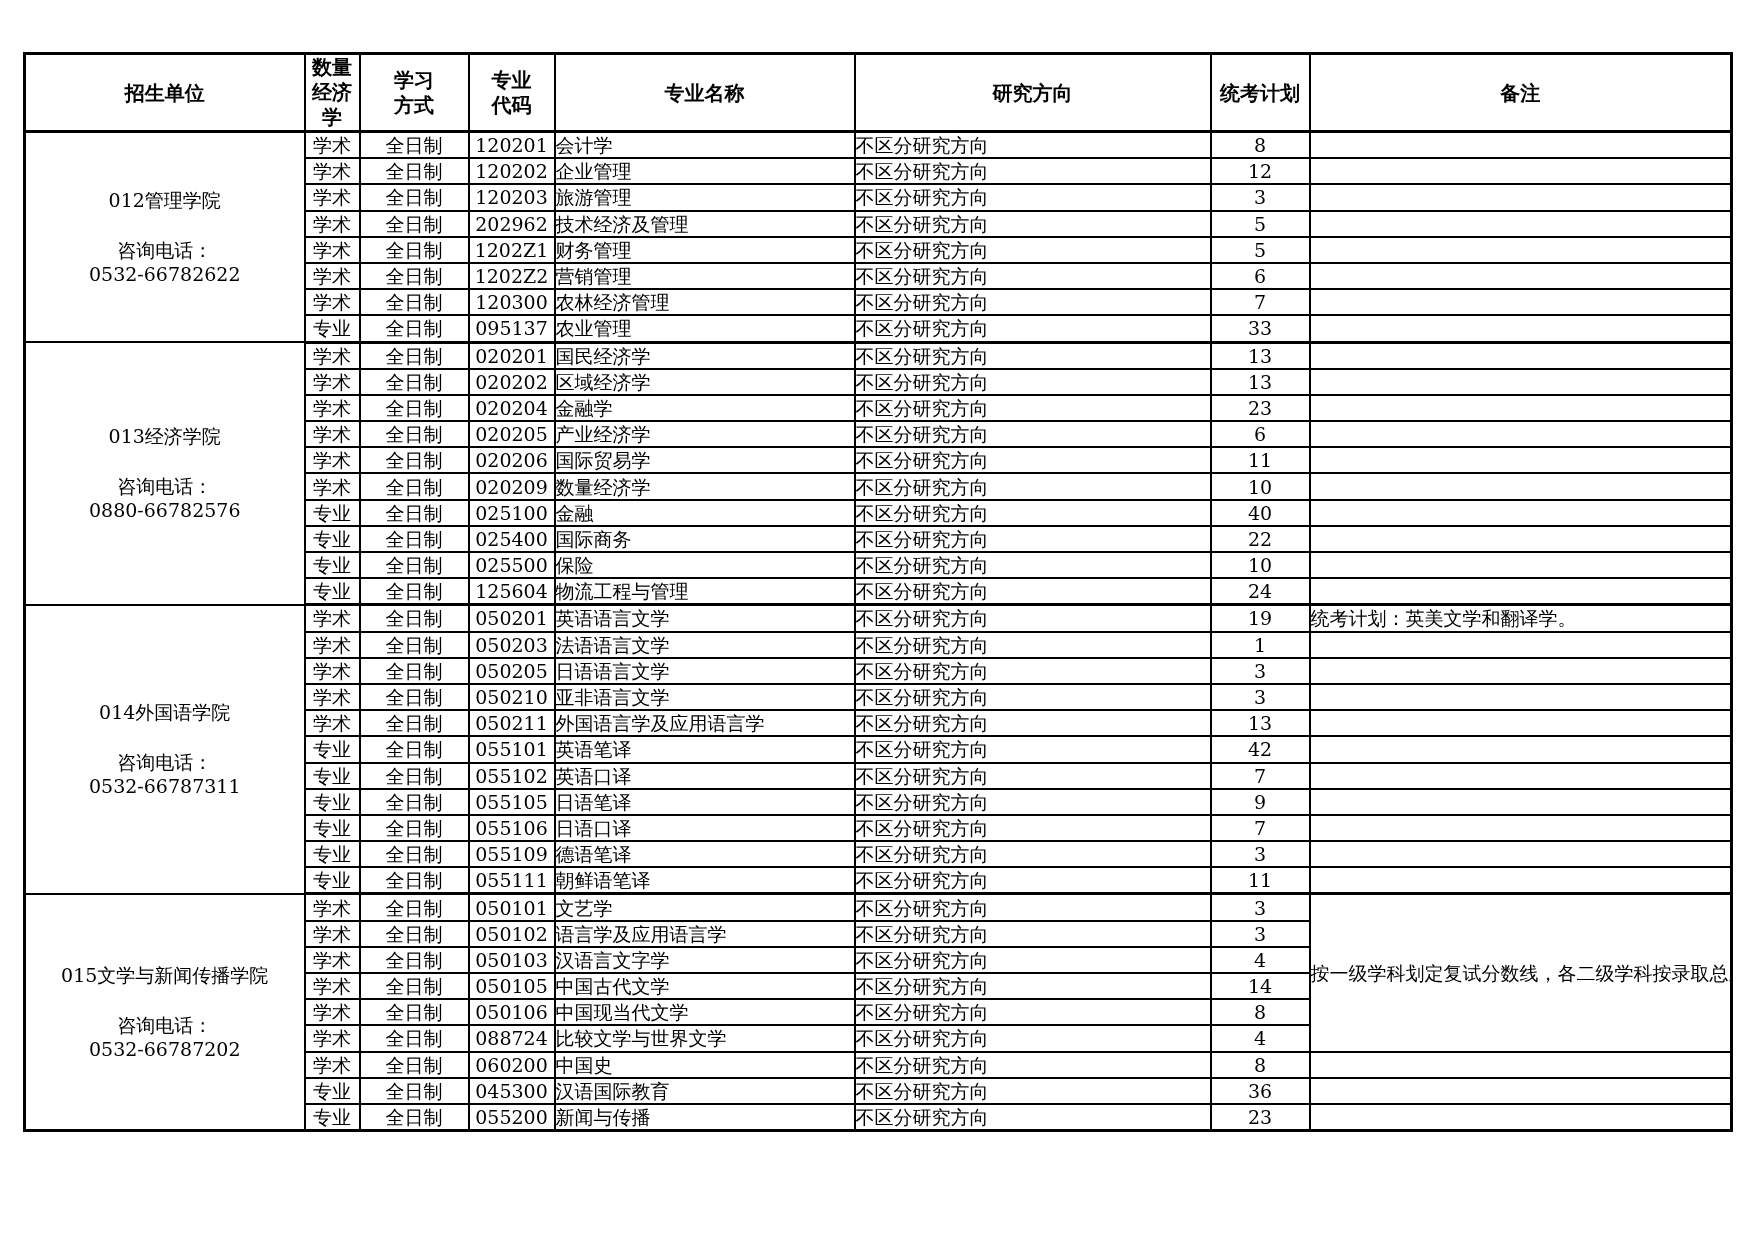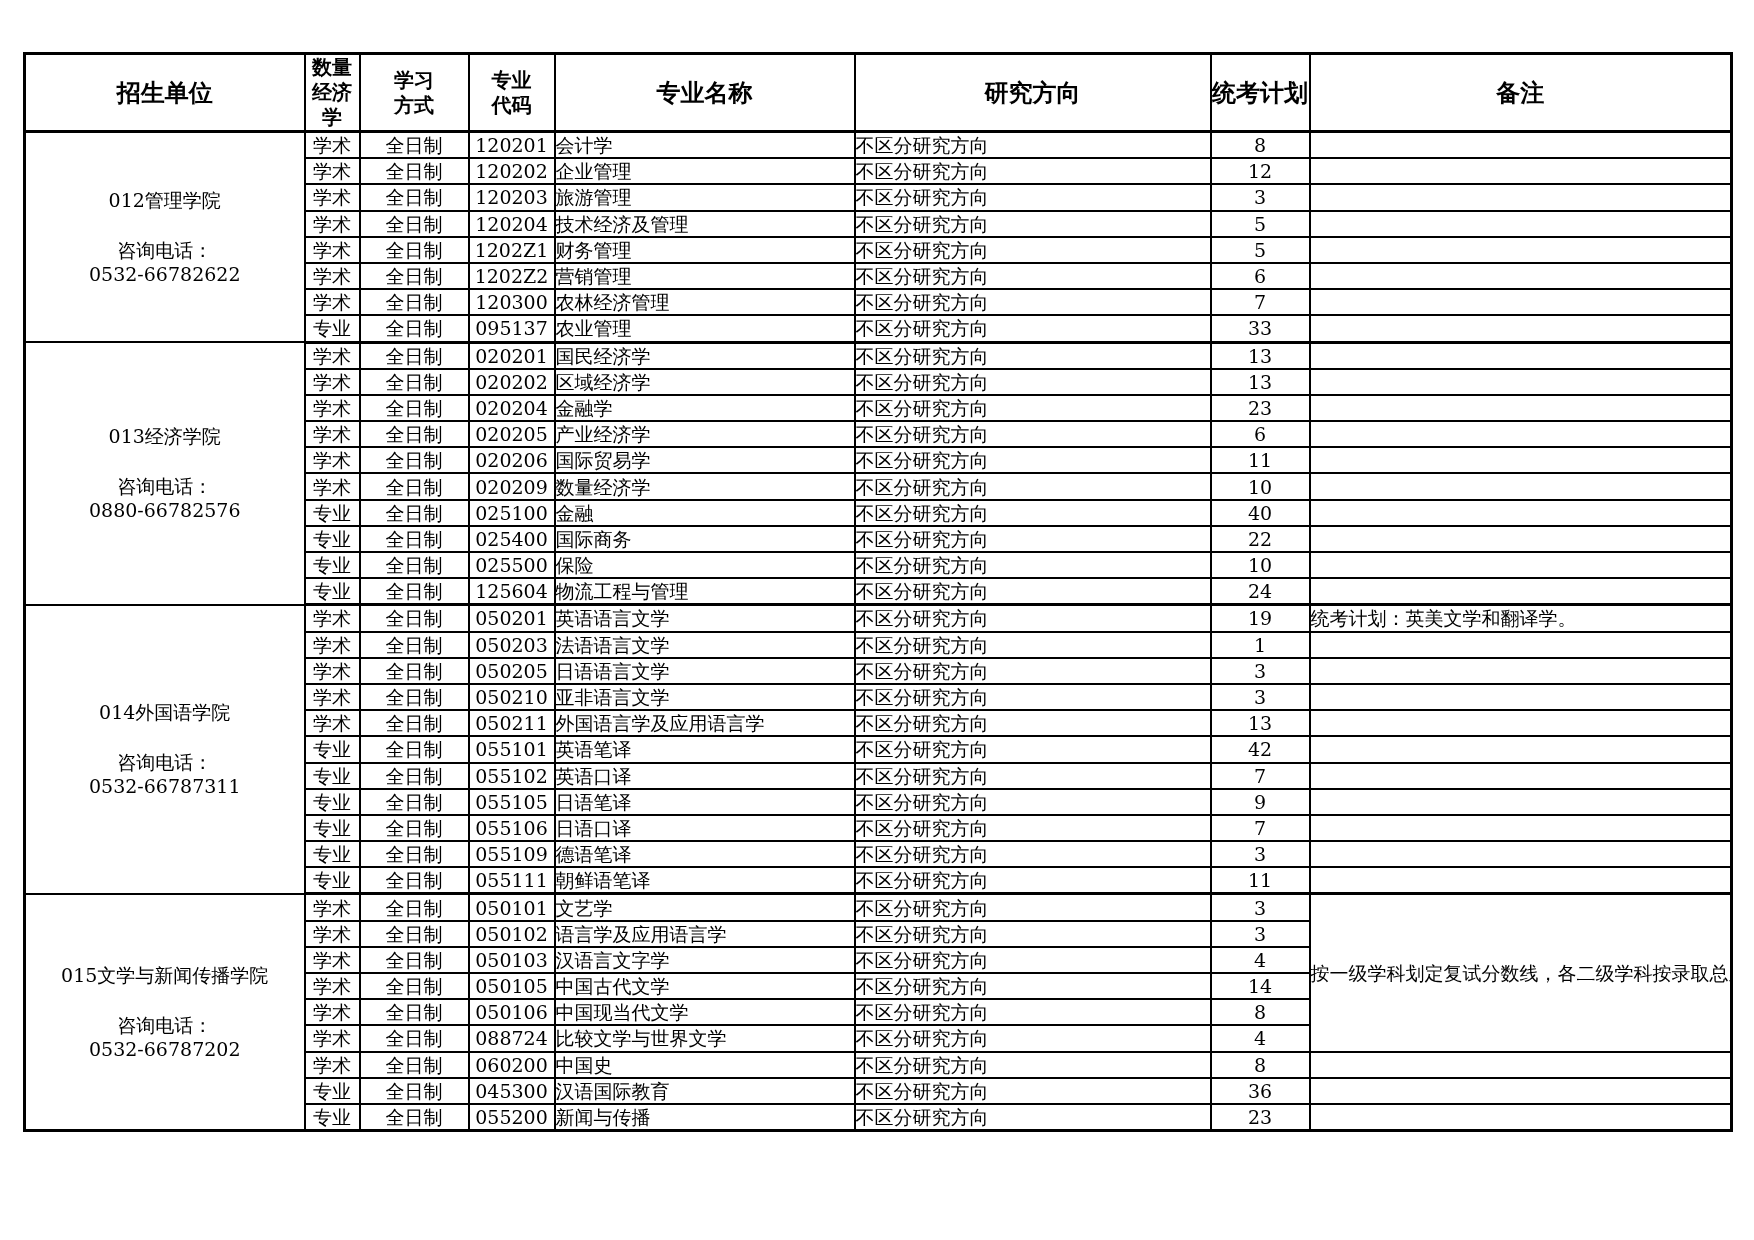--- a/index.html
+++ b/index.html
@@ -4,21 +4,21 @@
 <style>
   html, body { margin:0; padding:0; background:#ffffff; }
   body { width:1754px; height:1240px; position:relative; overflow:hidden;
          font-family:"DejaVu Serif","Liberation Serif",serif; color:#000; }
   table.plan { position:absolute; left:23px; top:52px; width:1707px;
                border-collapse:collapse; table-layout:fixed;
                border:3px solid #000; }
   table.plan td, table.plan th { border:2px solid #000; padding:0; overflow:hidden;
                white-space:nowrap; }
   table.plan th { height:54px; font-family:"DejaVu Sans","Liberation Sans",sans-serif;
-               font-weight:bold; font-size:24px; line-height:24px; text-align:center;
+               font-weight:bold; font-size:20px; line-height:24px; text-align:center;
                border-bottom:3px solid #000; }
   table.plan th.narrow { font-size:20px; line-height:25px; }
   table.plan td { height:24.2px; font-size:19px; line-height:24px; }
   td.unit { text-align:center; vertical-align:middle; white-space:normal;
             font-size:20px; line-height:30px; border-bottom:3px solid #000; }
   td.unit .name { display:block; margin-bottom:26px; }
   td.c { text-align:center; }
   td.l { text-align:left; padding-left:3px; }
   td.note { white-space:normal; text-align:left; padding-left:3px; font-size:19px; line-height:26px; vertical-align:middle; }
   tr.grp-end td { border-bottom:3px solid #000; }
@@ -78,21 +78,21 @@
         <td class="c">全日制</td>
         <td class="c">120203</td>
         <td class="l">旅游管理</td>
         <td class="l">不区分研究方向</td>
         <td class="c">3</td>
         <td class="l"></td>
       </tr>
       <tr>
         <td class="c">学术</td>
         <td class="c">全日制</td>
-        <td class="c">120204</td>
+        <td class="c">202962</td>
         <td class="l">技术经济及管理</td>
         <td class="l">不区分研究方向</td>
         <td class="c">5</td>
         <td class="l"></td>
       </tr>
       <tr>
         <td class="c">学术</td>
         <td class="c">全日制</td>
         <td class="c">1202Z1</td>
         <td class="l">财务管理</td>

